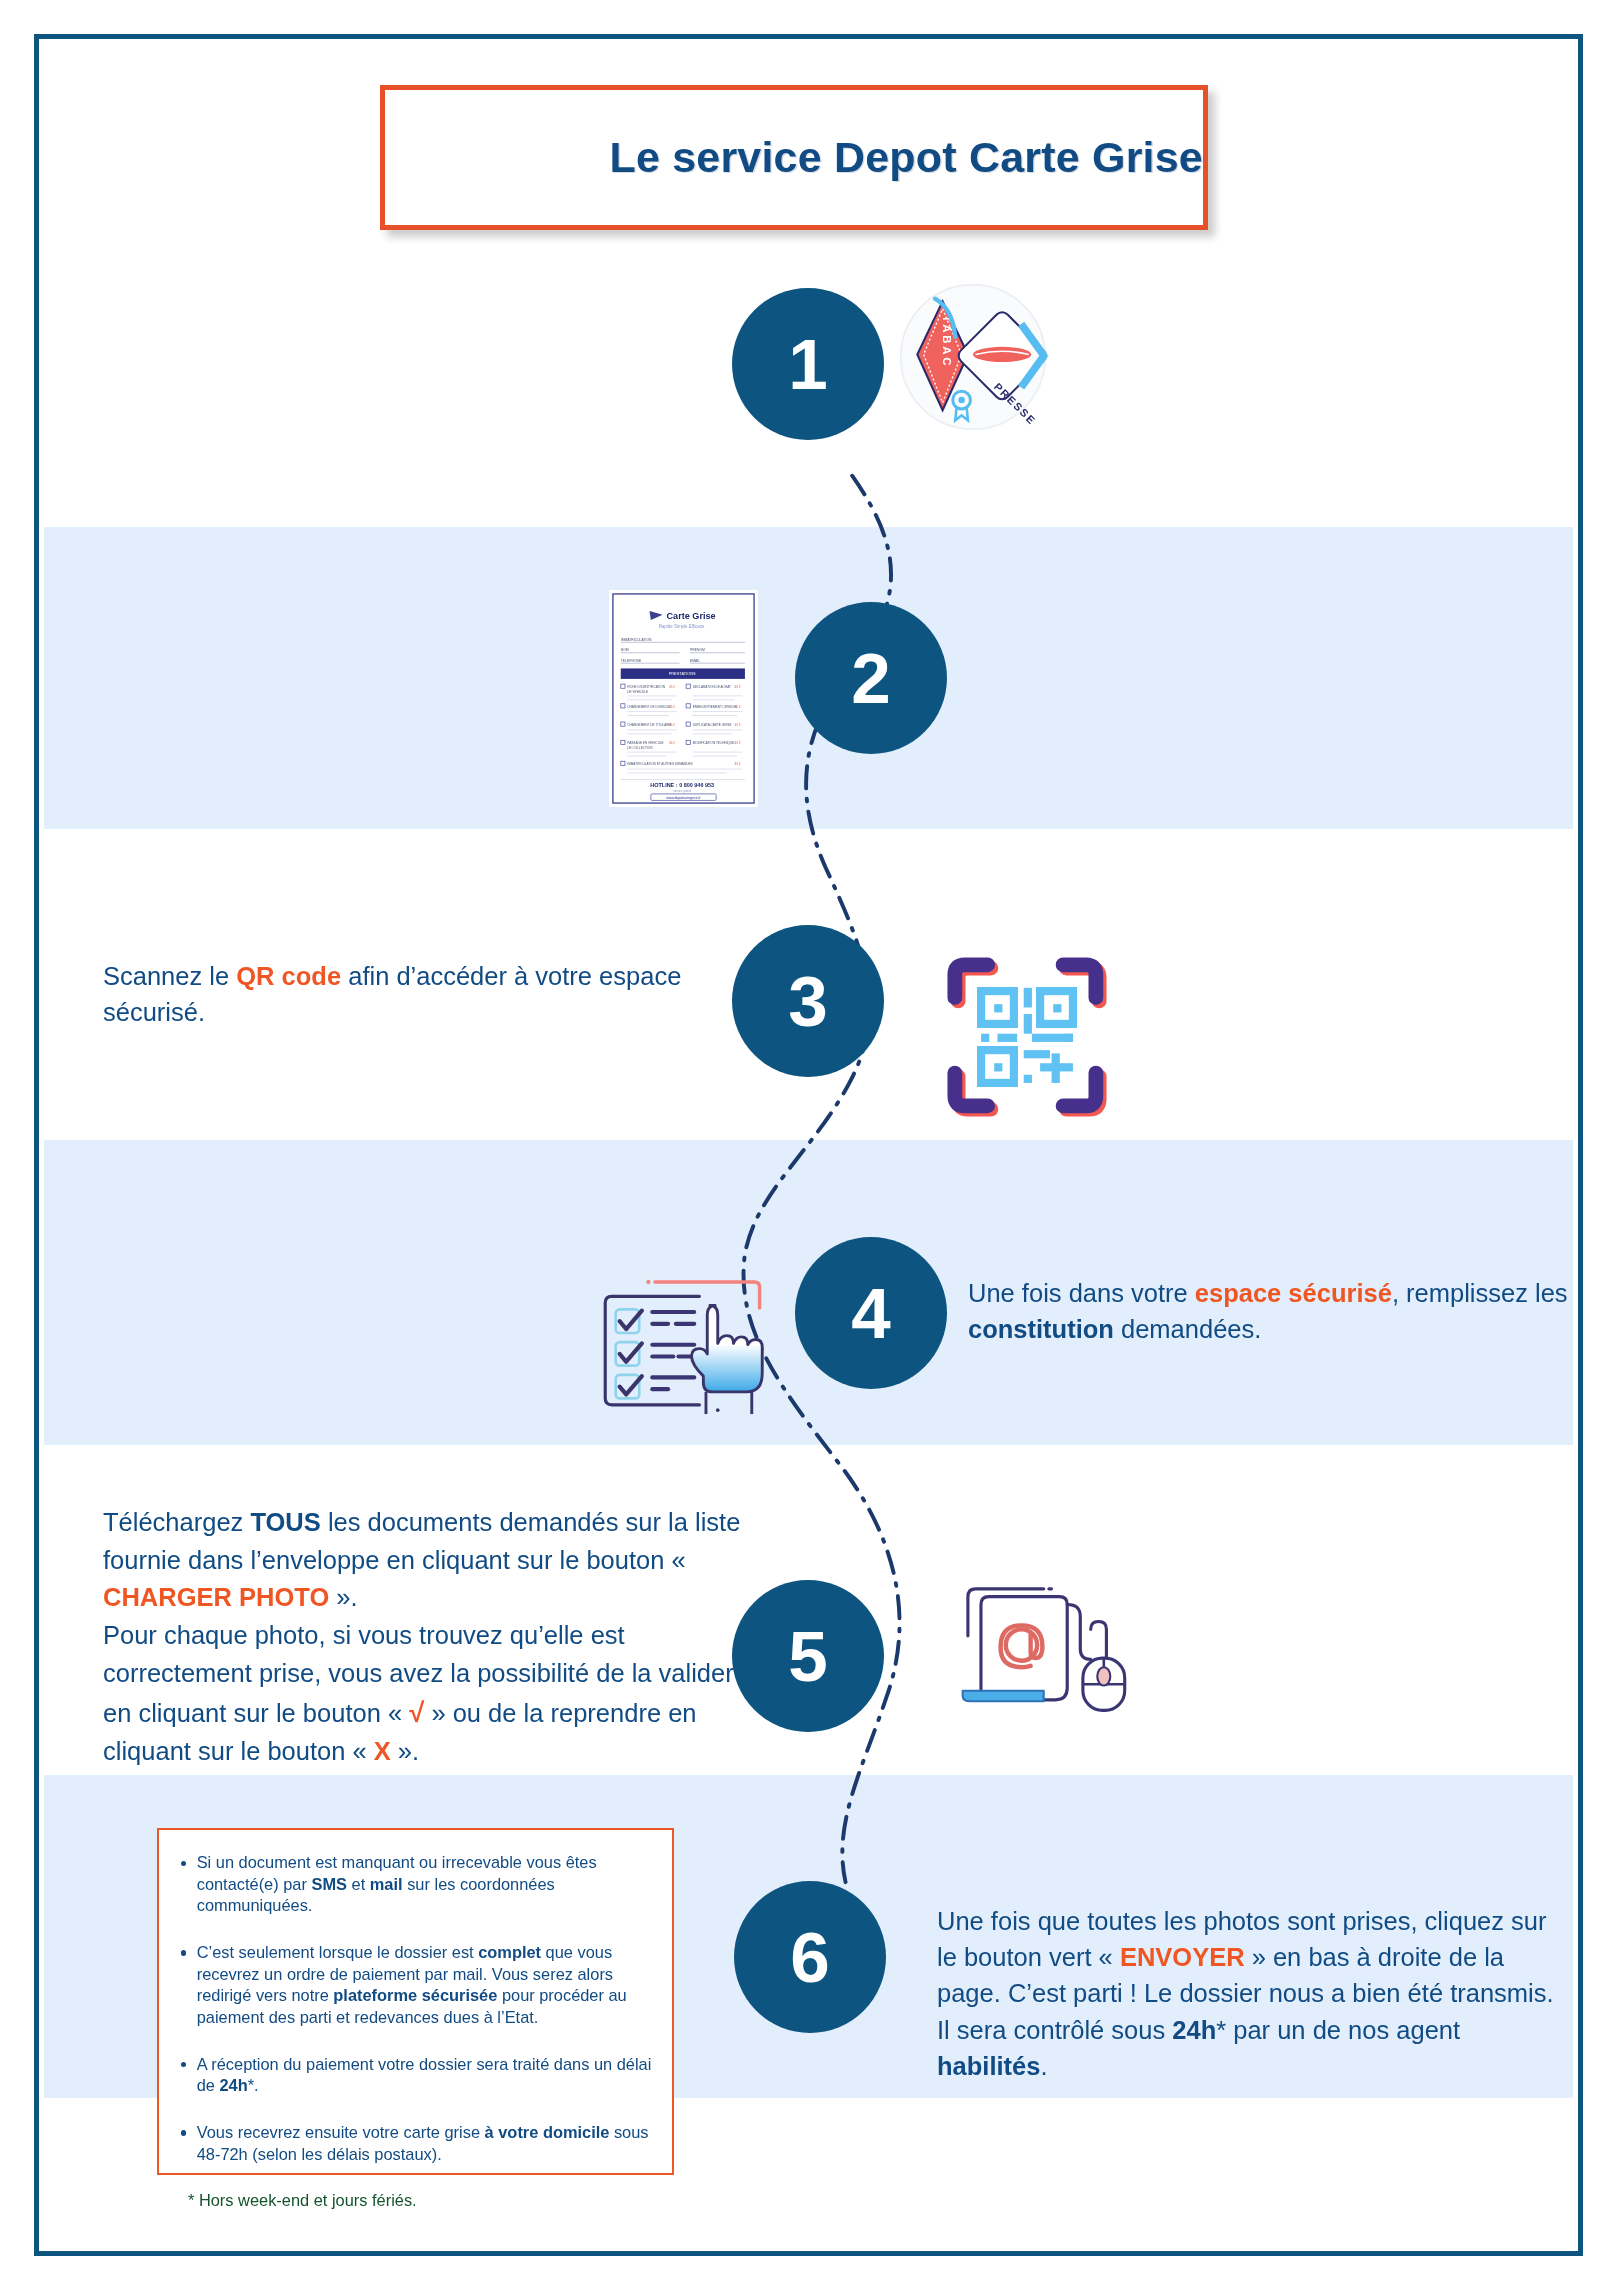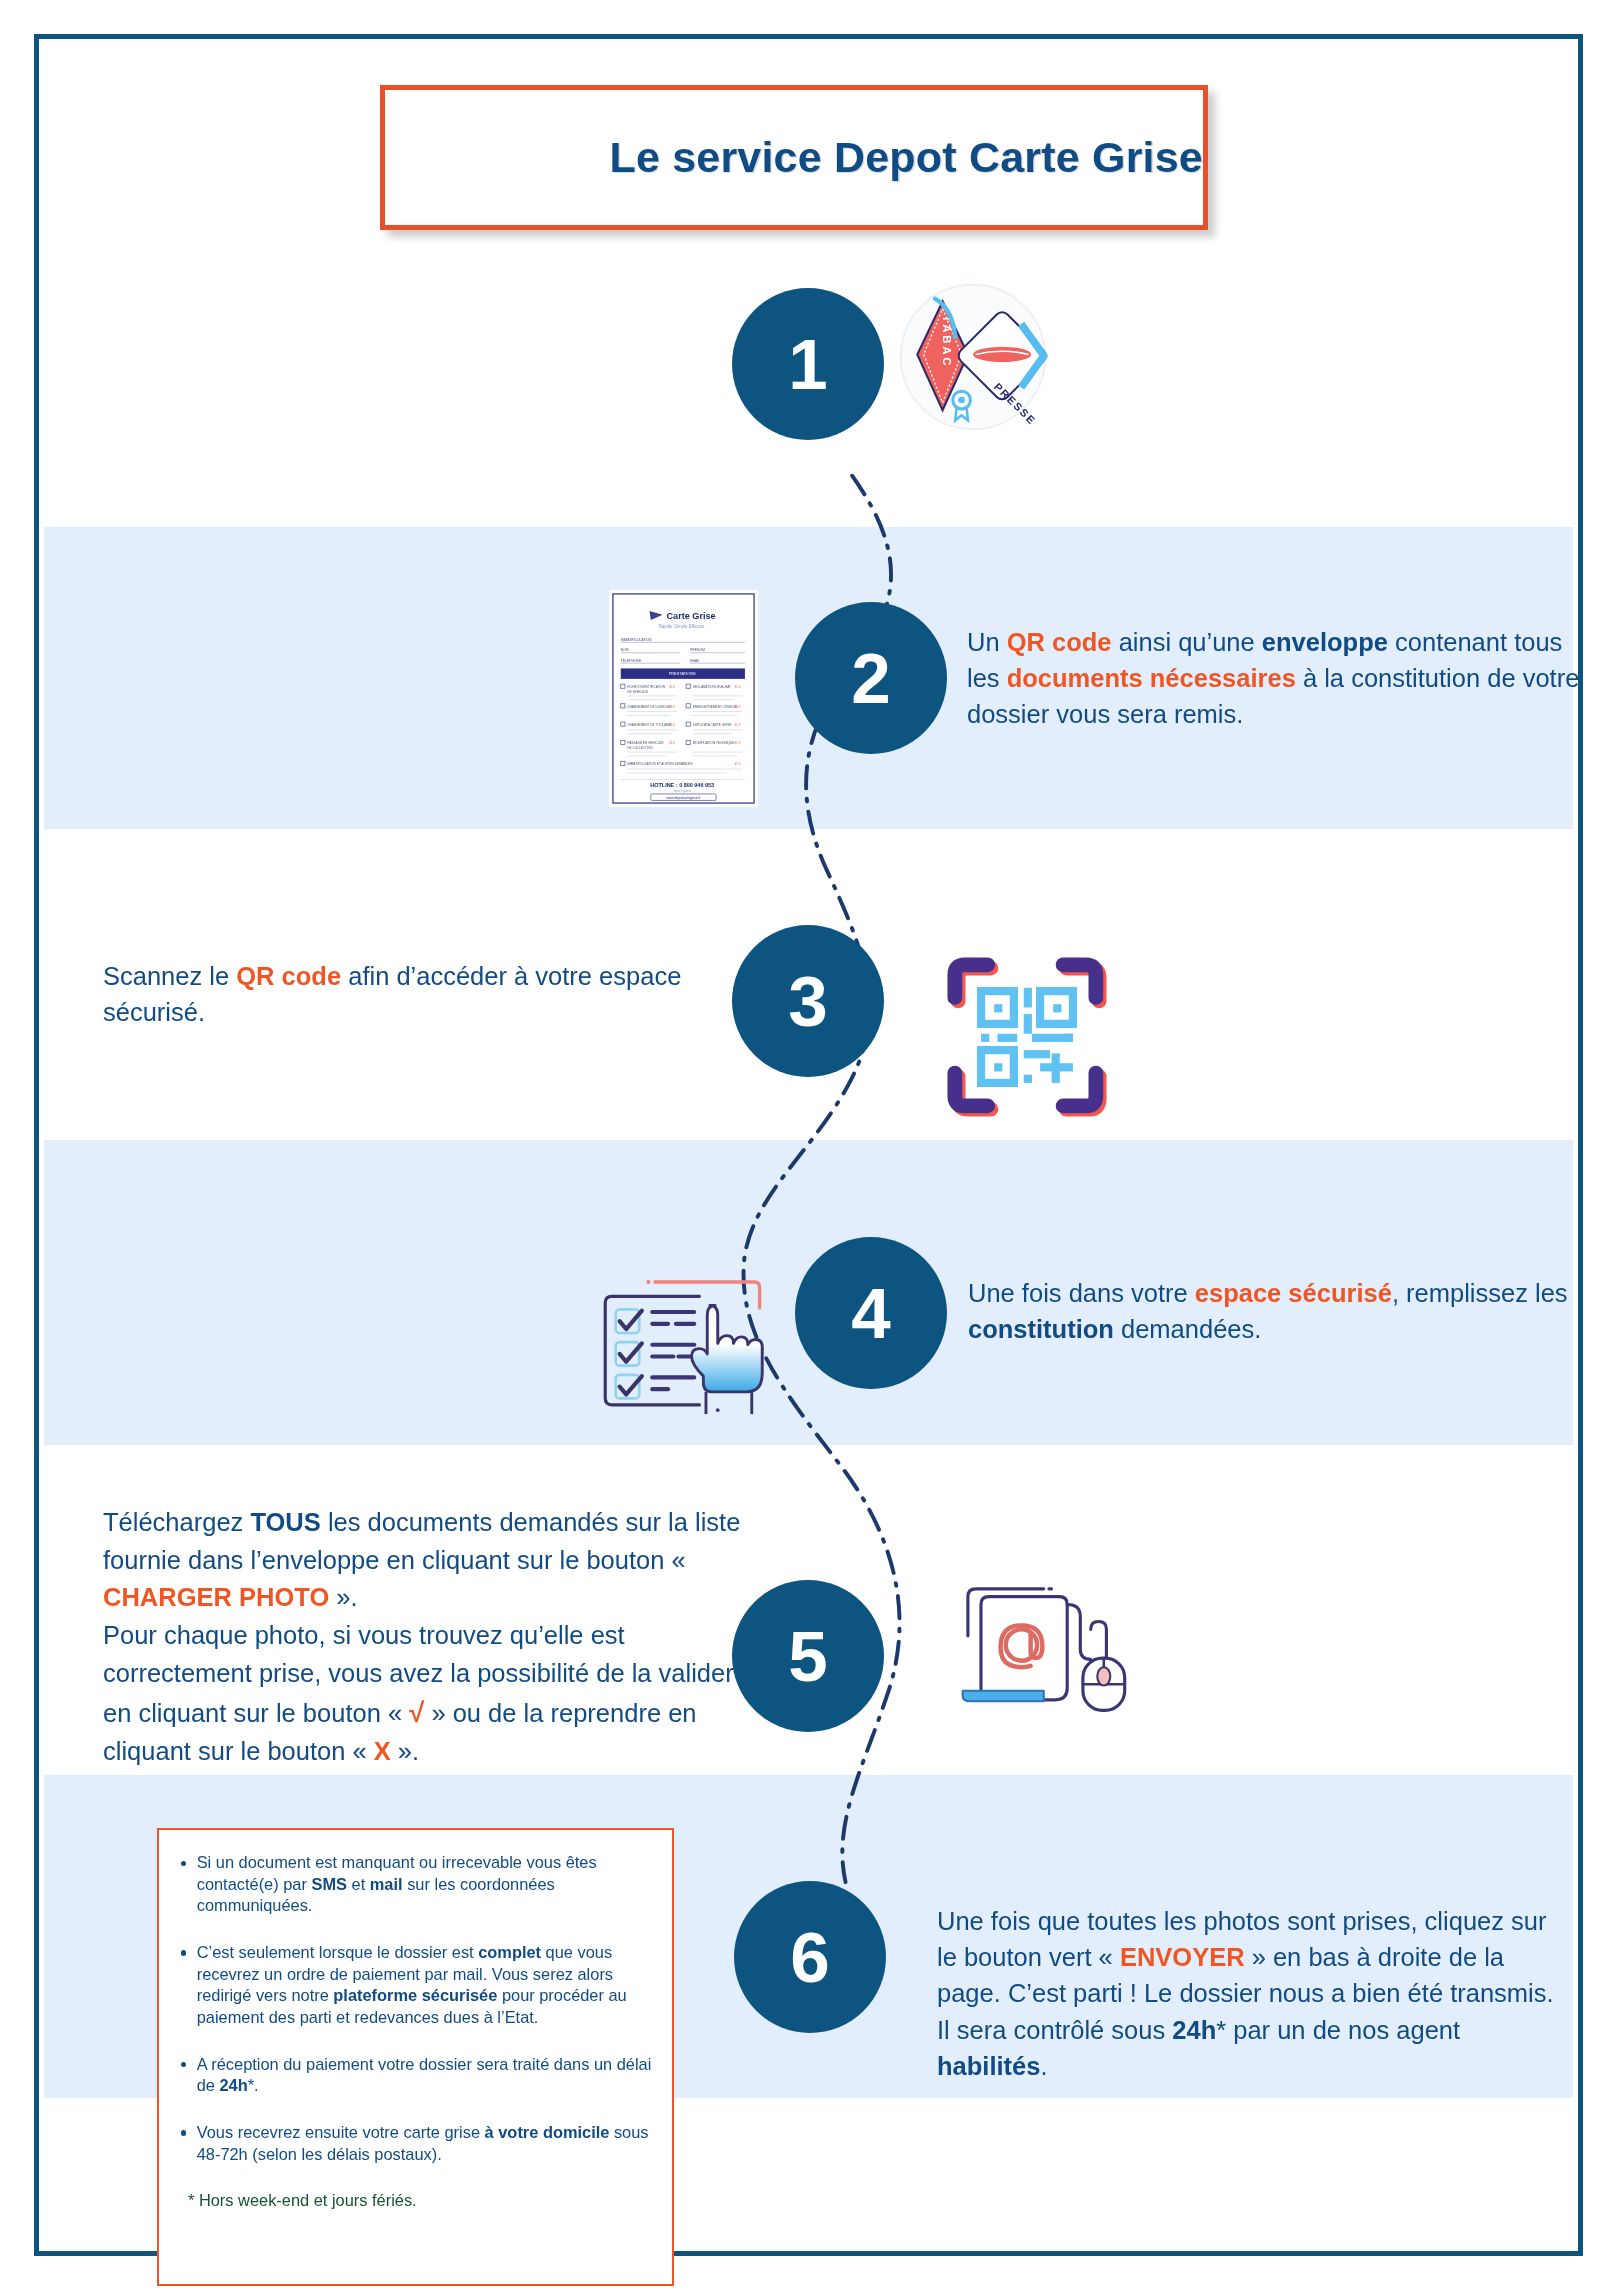--- a/index.html
+++ b/index.html
@@ -44,21 +44,21 @@
   }
   .steptext b{font-weight:bold;color:#114b84;}
   .or{color:#ef5624;font-weight:bold;}
   .or-check{color:#ef5624;font-weight:bold;font-size:27.5px;}
 
   
   .icon-box{position:absolute;}
 
   
   .note-box{
-    position:absolute;left:118px;top:1789px;width:517px;height:458px;
+    position:absolute;left:118px;top:1789px;width:517px;height:347px;
     border:2.6px solid #ef5624;background:#fff;box-sizing:border-box;
     padding:22px 19.6px 13px 15.7px;z-index:6;
   }
   .note-list{list-style:none;margin:0;padding:0;}
   .note-list li{
     position:relative;padding-left:22px;margin-bottom:25px;
     font-size:16.4px;line-height:1.32;color:#114b84;
   }
   .note-list li:before{
     content:"";position:absolute;left:6.5px;top:8.5px;width:5.2px;height:5.2px;
@@ -206,21 +206,20 @@
       </g>
       <text x="56" y="151" font-size="4.2" font-weight="bold" fill="#1b2a6b" text-anchor="middle" font-family="Liberation Sans, sans-serif">HOTLINE : 0 800 946 953</text>
       <text x="56" y="154.6" font-size="2.2" fill="#8d93c9" text-anchor="middle" font-family="Liberation Sans, sans-serif">service gratuit</text>
       <rect x="32" y="156" width="50" height="5" rx="1" fill="#fff" stroke="#5b61a8" stroke-width=".6"></rect>
       <text x="57" y="159.6" font-size="2.6" fill="#2b2f86" text-anchor="middle" font-family="Liberation Sans, sans-serif">www.depotcartegrise.fr</text>
     </svg>
   </div>
   <div class="circle" style="left:756px;top:563px;">
     <span>2</span>
   </div>
-  <div class="steptext" style="left:928px;top:585px;width:615px;"><span>Un </span><span class="or">QR code</span><span> ainsi qu’une </span><b>enveloppe</b><span> contenant tous les </span><span class="or">documents nécessaires</span><span> à la constitution de votre dossier vous sera remis.</span></div>
 
   <div class="steptext" style="left:64px;top:919px;width:589px;"><span>Scannez le </span><span class="or">QR code</span><span> afin d’accéder à votre espace sécurisé.</span></div>
   <div class="circle" style="left:693px;top:886px;">
     <span>3</span>
   </div>
   <div class="icon-box" style="left:906px;top:916px;width:164px;height:164px;">
     <svg viewBox="0 0 100 100" width="164" height="164">
       <g stroke="#f2584f" stroke-width="9" fill="none" stroke-linecap="round" stroke-linejoin="round" transform="translate(2,2)">
         <path d="M6 26 V12 Q6 6 12 6 H26"></path>
           <path d="M72 6 H86 Q92 6 92 12 V26"></path>

